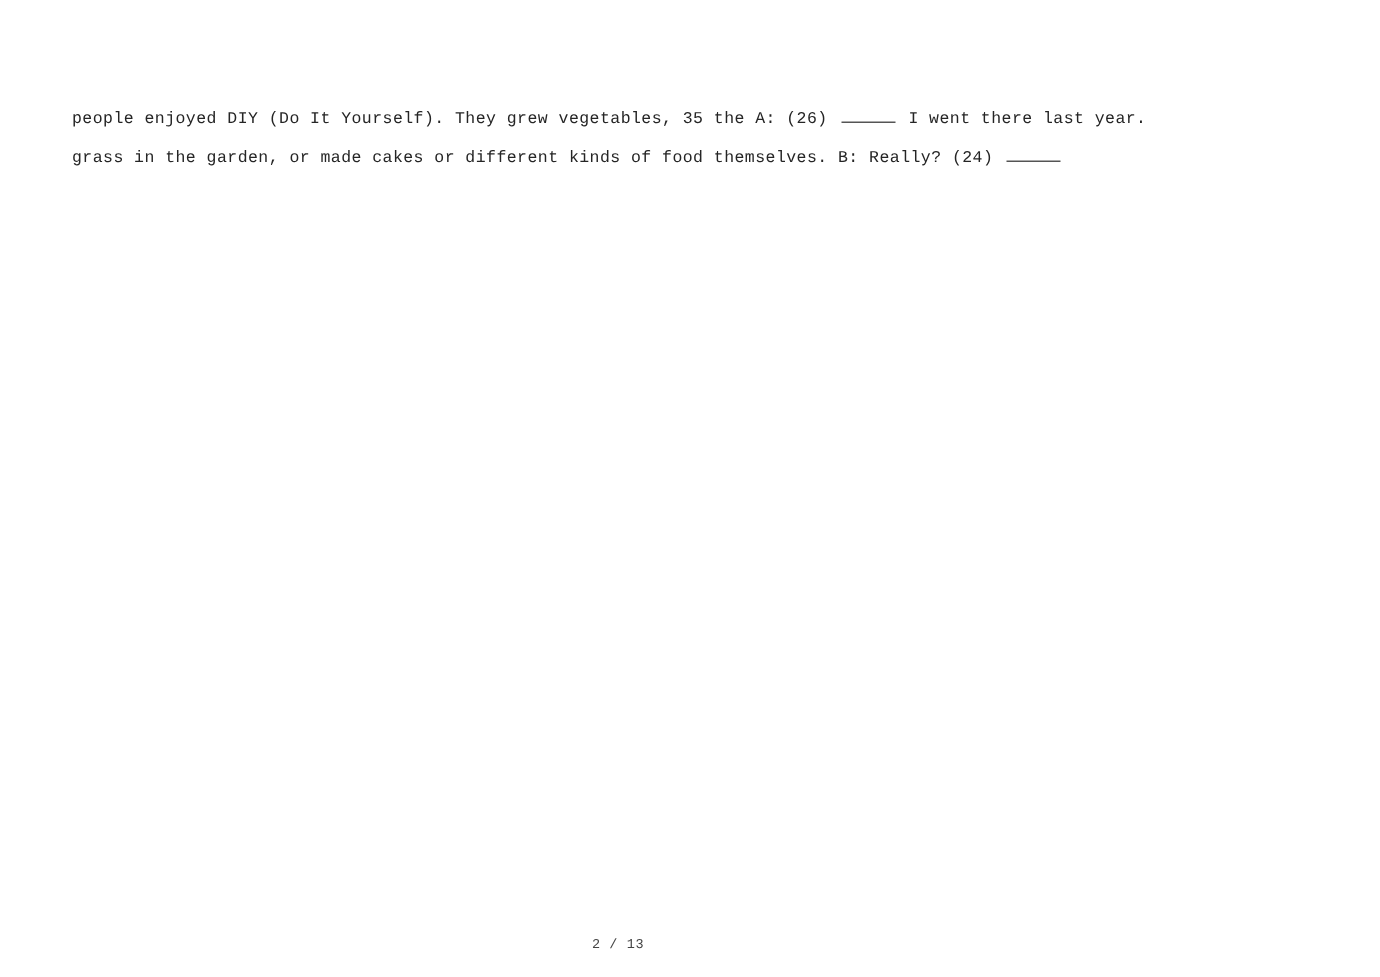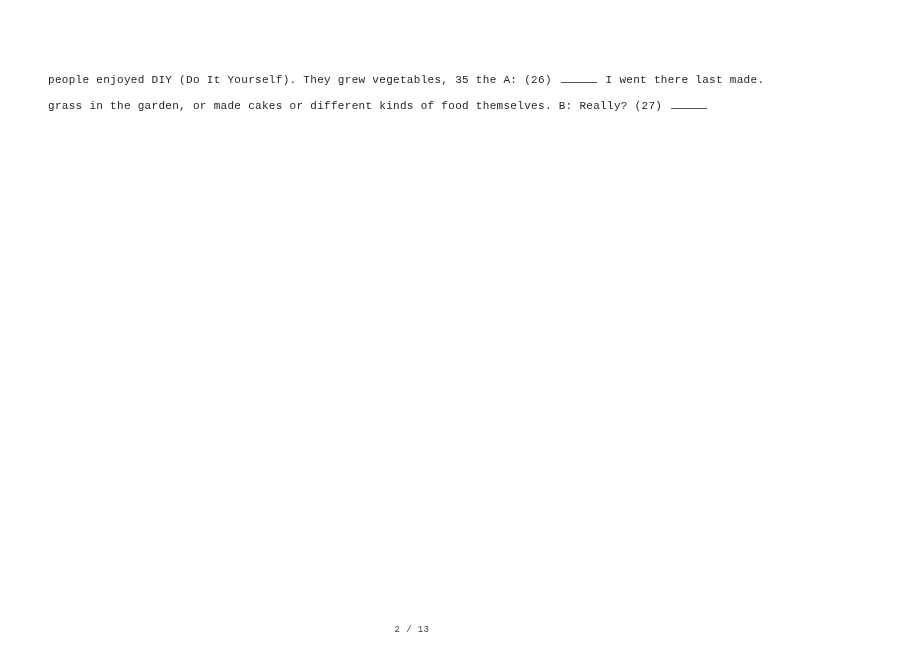--- a/index.html
+++ b/index.html
@@ -50,22 +50,22 @@
     letter-spacing: 0.4px;
   }
 </style>
 </head>
 <body>
 
 <div class="page">
 
   <div class="content">
     <div class="line">
-      <span>people enjoyed DIY (Do It Yourself). They grew vegetables, 35 the A: (26) </span><span class="blank blank-long"></span><span> I went there last made.</span>
+      <span>people enjoyed DIY (Do It Yourself). They grew vegetables, 35 the A: (26) </span><span class="blank blank-long"></span><span> I went there last year.</span>
     </div>
     <div class="line">
-      <span>grass in the garden, or made cakes or different kinds of food themselves. B: Really? (27) </span><span class="blank blank-med"></span>
+      <span>grass in the garden, or made cakes or different kinds of food themselves. B: Really? (24) </span><span class="blank blank-med"></span>
     </div>
   </div>
 
   <div class="page-number">2 / 13</div>
 
 </div>
 
 </body></html>

